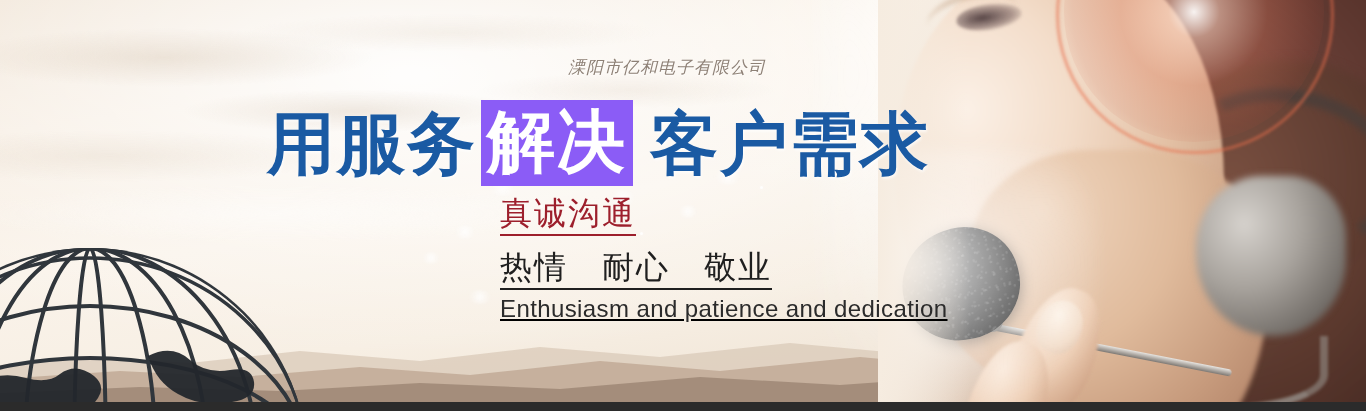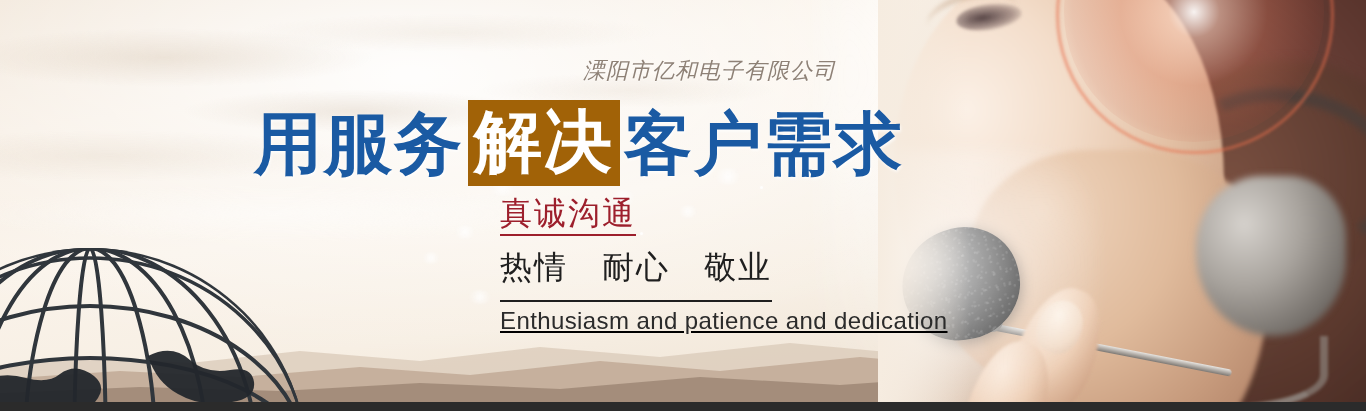--- a/index.html
+++ b/index.html
@@ -279,46 +279,45 @@
     background: radial-gradient(circle, rgba(255,255,255,0.8) 0%, rgba(255,255,255,0.22) 48%, rgba(255,255,255,0) 72%);
     filter: blur(1.2px);
   }
 
   
   .text-layer { position: absolute; inset: 0; }
 
   .company-name {
     position: absolute;
     left: 568px; top: 56px;
-    font-size: 22px;
+    font-size: 17px;
     font-style: italic;
     letter-spacing: 1px;
     color: #8e8176;
     white-space: nowrap;
     text-shadow: 0 1px 0 rgba(255,255,255,0.6);
-    margin-left: 15px;
   }
 
   .headline {
     position: absolute;
     left: 254px; top: 100px;
     display: flex;
     align-items: center;
     white-space: nowrap;
     font-size: 68px;
     font-weight: bold;
     line-height: 1;
     color: #1a5aa3;
     letter-spacing: 2px;
     text-shadow: 1px 2px 3px rgba(255,255,255,0.75);
   }
-  .headline .hl-seg { display: inline-block; }
+  .headline .hl-seg { display: inline-block; margin-left: 13px; }
   .headline .hl-highlight {
     display: inline-block;
-    background: #a16207;
+    background: #8b5cf6;
     color: #ffffff;
     padding: 7px 6px 11px 6px;
     margin: 0 4px;
     text-shadow: none;
     letter-spacing: 2px;
   }
 
   .slogans { position: absolute; left: 500px; top: 196px; text-decoration: underline; }
   .slogan-cn-red {
     font-size: 32px;
@@ -337,21 +336,21 @@
     margin-top: 5px;
     white-space: nowrap;
   }
   .slogan-cn-dark {
     font-size: 32px;
     color: #1f1f1f;
     letter-spacing: 2px;
     line-height: 1.12;
     display: inline-block;
     border-bottom: 2px solid #1f1f1f;
-    padding-bottom: 14px;
+    padding-bottom: 2px;
     margin-top: 14px;
     white-space: nowrap;
   }
   .slogan-en2 {
     font-size: 24px;
     color: #2b2b2b;
     letter-spacing: 0.4px;
     margin-top: 5px;
     white-space: nowrap;
   }

